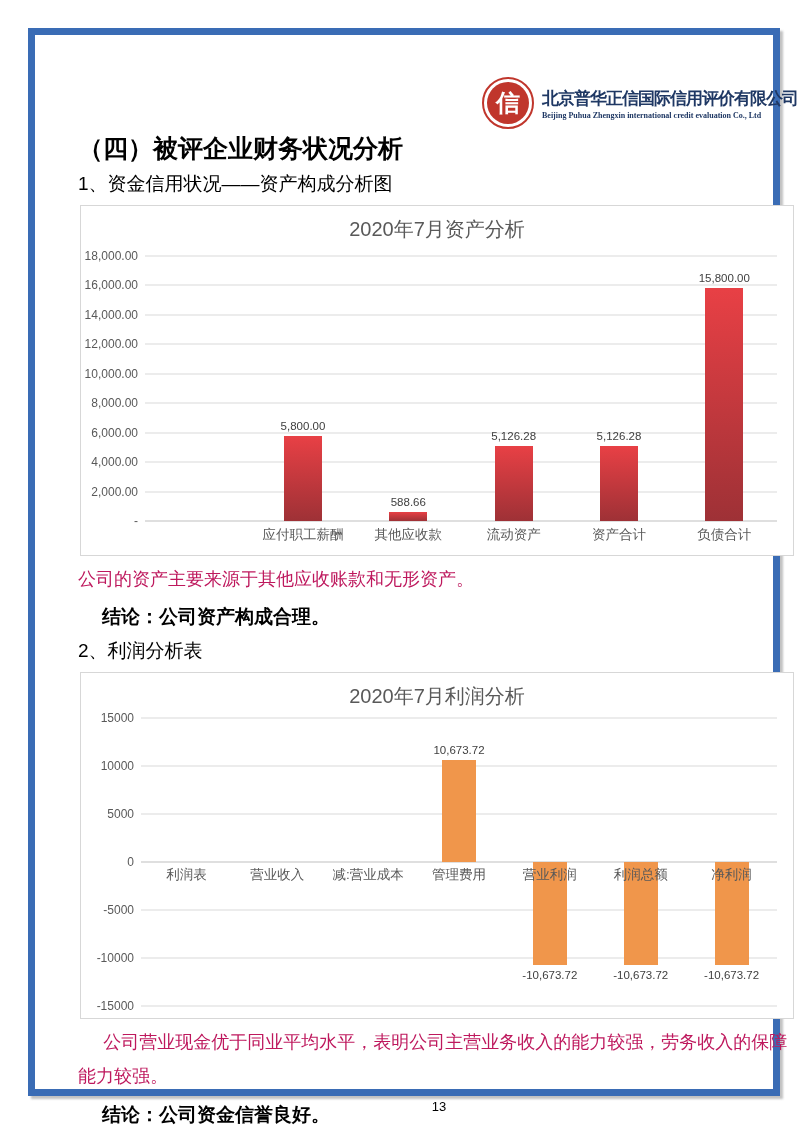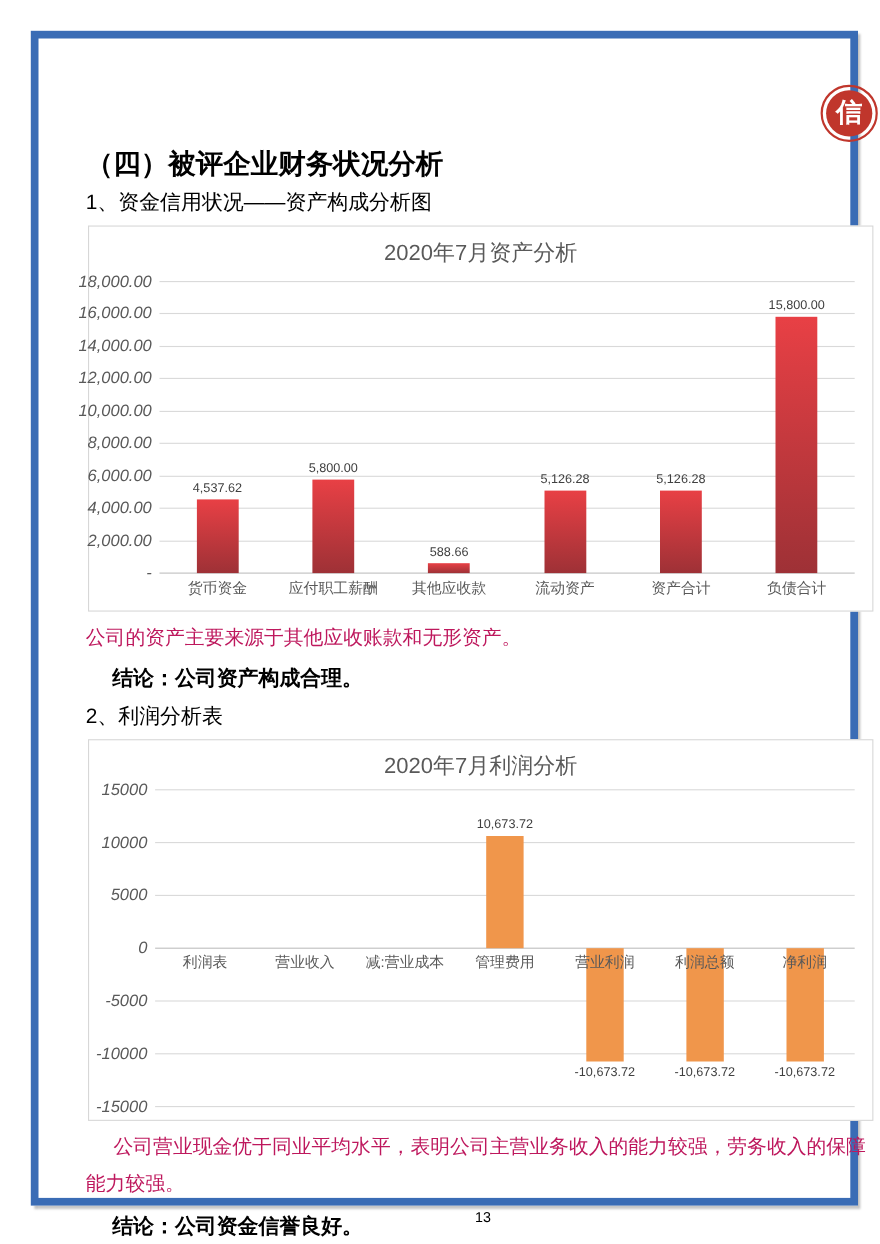--- a/index.html
+++ b/index.html
@@ -28,22 +28,22 @@
 
   .chartbox { position:relative; margin:8px 0 0 10px; width:714px; background:#fff; border:1px solid #D7D7D7; }
   .chartbox1 { height:351px; }
   .chartbox2 { height:347px; }
   .chart-title { text-align:center; color:#595959; font-size:20px; padding-top:10px; }
   .plot { position:absolute; }
   .chartbox1 .plot { left:64px; right:16px; top:50px; bottom:34px; }
   .chartbox2 .plot { left:60px; right:16px; top:45px; bottom:12px; }
   .gridline { position:absolute; left:0; right:0; height:1px; background:#D9D9D9; transform:translateY(.5px); }
   .gridline.zero { background:#BFBFBF; }
-  .ytick { position:absolute; right:calc(100% + 7px); transform:translateY(50%); font-size:15px;
-           color:#595959; white-space:nowrap;font-style:italic; }
+  .ytick { position:absolute; right:calc(100% + 7px); transform:translateY(50%); font-size:12px;
+           color:#595959; white-space:nowrap; }
   .slot { position:absolute; top:0; bottom:0; }
   .bar { position:absolute; left:50%; transform:translateX(-50%); }
   .chartbox1 .bar { width:38px; background:linear-gradient(to bottom,#E84045,#9E3136); }
   .chartbox2 .bar { width:34px; background:#F0964B; }
   .datalabel { position:absolute; left:50%; transform:translateX(-50%); font-size:11.5px;
                color:#404040; white-space:nowrap; z-index:3; }
   .catlabel { position:absolute; left:50%; transform:translateX(-50%); font-size:13.5px;
               color:#595959; white-space:nowrap; z-index:2; }
 
   .para { font-size:18px; color:#be185d; margin:6px 0 0 8px; line-height:1.9; width:722px; }
@@ -57,20 +57,24 @@
 
 <div class="page">
   <div class="frame">
     <div class="content">
 
       <div class="logo-row">
         <div class="seal">
           <div class="seal-inner">
             <span class="seal-char">信</span>
           </div>
+        </div>
+        <div class="logo-text">
+          <div class="logo-cn">北京普华正信国际信用评价有限公司</div>
+          <div class="logo-en">Beijing Puhua Zhengxin international credit evaluation Co., Ltd</div>
         </div>
       </div>
 
       <div class="heading">（四）被评企业财务状况分析</div>
       <div class="subitem">1、资金信用状况——资产构成分析图</div>
 
       <div class="chartbox chartbox1">
         <div class="chart-title">2020年7月资产分析</div>
         <div class="plot">
             <div class="gridline zero" style="bottom: 0%;"></div>
@@ -86,25 +90,20 @@
             <div class="gridline" style="bottom: 55.5556%;"></div>
             <div class="ytick" style="bottom: 55.5556%;">10,000.00</div>
             <div class="gridline" style="bottom: 66.6667%;"></div>
             <div class="ytick" style="bottom: 66.6667%;">12,000.00</div>
             <div class="gridline" style="bottom: 77.7778%;"></div>
             <div class="ytick" style="bottom: 77.7778%;">14,000.00</div>
             <div class="gridline" style="bottom: 88.8889%;"></div>
             <div class="ytick" style="bottom: 88.8889%;">16,000.00</div>
             <div class="gridline" style="bottom: 100%;"></div>
             <div class="ytick" style="bottom: 100%;">18,000.00</div>
-            <div class="slot" style="left: 0%; width: 16.6667%;">
-              <div class="bar" style="bottom: 0%; height: 25.209%;"></div>
-              <div class="datalabel" style="bottom: calc(25.209% + 4px);">4,537.62</div>
-              <div class="catlabel" style="top: calc(100% + 5px);">货币资金</div>
-            </div>
             <div class="slot" style="left: 16.6667%; width: 16.6667%;">
               <div class="bar" style="bottom: 0%; height: 32.2222%;"></div>
               <div class="datalabel" style="bottom: calc(32.2222% + 4px);">5,800.00</div>
               <div class="catlabel" style="top: calc(100% + 5px);">应付职工薪酬</div>
             </div>
             <div class="slot" style="left: 33.3333%; width: 16.6667%;">
               <div class="bar" style="bottom: 0%; height: 3.27033%;"></div>
               <div class="datalabel" style="bottom: calc(3.27033% + 4px);">588.66</div>
               <div class="catlabel" style="top: calc(100% + 5px);">其他应收款</div>
             </div>

